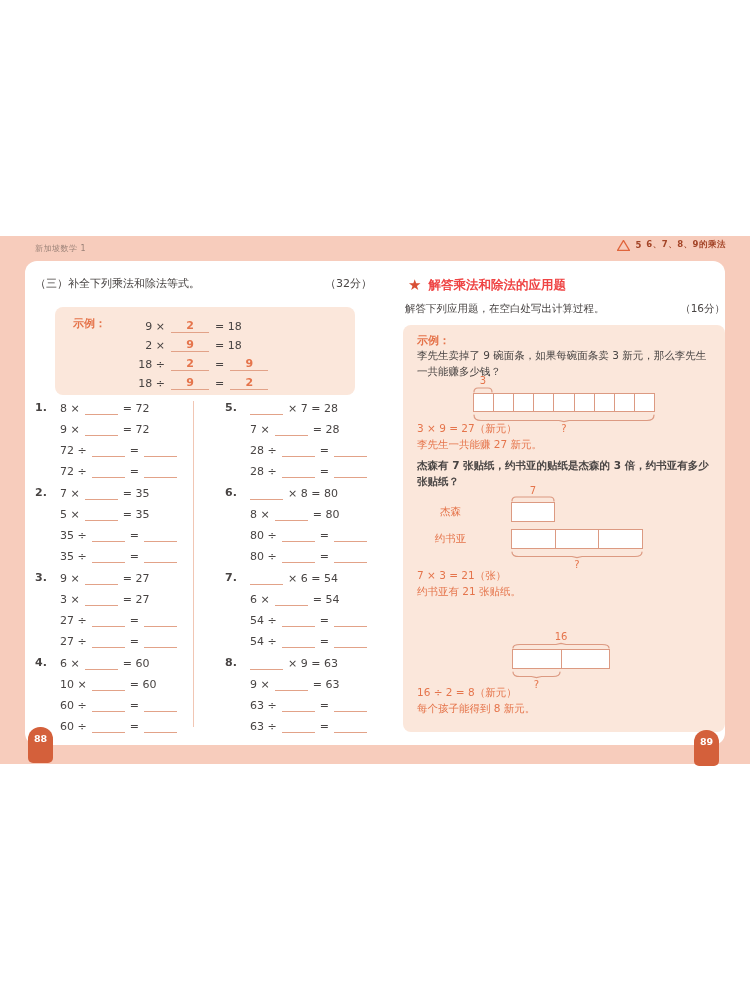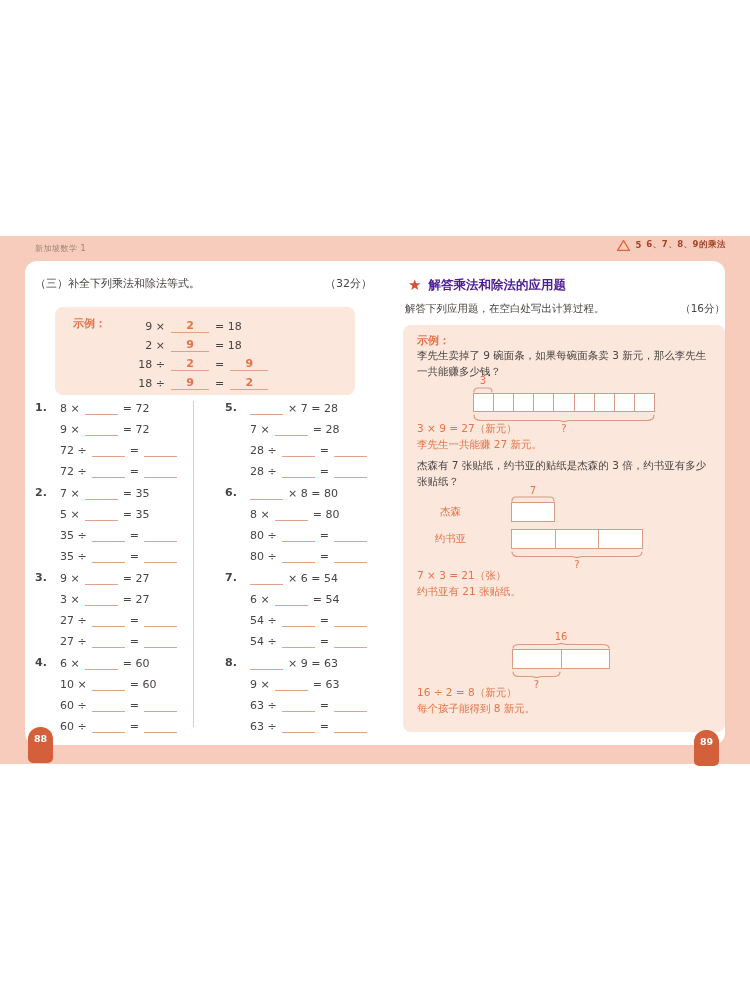--- a/index.html
+++ b/index.html
@@ -25,21 +25,21 @@
   .prob { display:flex; margin-bottom:1px; }
   .pnum { width:25px; font-weight:bold; font-size:11px; color:#484443; line-height:21px; }
   .plines { flex:1; }
   .pline { display:flex; align-items:flex-end; height:21px; gap:5px; font-size:11px; color:#484443; padding-bottom:3px; }
   .blank { display:inline-block; width:33px; height:13px; border-bottom:1.2px solid #e2a288; }
   .vdiv { position:absolute; left:168px; top:140px; width:1px; height:326px; background:#f1c6b4; }
 
   
   .rtitle { position:absolute; left:383px; top:16px; display:flex; align-items:center; gap:7px; }
   .rstar { color:#d84f35; font-size:15px; line-height:15px; }
-  .rtitle-text { font-size:12.5px; font-weight:bold; color:#4c1d95; }
+  .rtitle-text { font-size:12.5px; font-weight:bold; color:#ef4444; }
   .rinstr { position:absolute; left:380px; top:41px; width:320px; display:flex; justify-content:space-between; font-size:10.5px; color:#484443; }
   .rbox { position:absolute; left:378px; top:64px; width:322px; height:407px; background:#fbe7db; border-radius:8px; }
   .rb-label { position:absolute; left:14px; top:8px; color:#e5744b; font-weight:bold; font-size:11px; }
   .wp-text { position:absolute; left:14px; width:296px; font-size:10.5px; line-height:15.5px; color:#484443; }
   .wp-eq, .wp-ans { position:absolute; left:14px; font-size:10.5px; color:#e5744b; }
   .diag { position:absolute; }
   .dlabel { position:absolute; text-align:center; font-size:10px; color:#e5744b; }
   .bar { position:absolute; display:flex; background:#fff; border:1px solid #dc9a82; }
   .cell { flex:1; border-right:1px solid #dc9a82; }
   .cell:last-child { border-right:none; }
@@ -360,21 +360,21 @@
           <div class="cell"></div>
       </div>
       <svg class="bracesvg" style="left:0; top:40px; width:182px; height:7px;" viewBox="0 0 182 7">
           <path d="M1 0 Q1 5.5 8 5.5 L86 5.5 L91 6.7 L96 5.5 L174 5.5 Q181 5.5 181 0" fill="none" stroke="#dc9a82" stroke-width="1.2" stroke-linecap="round"></path>
         </svg>
       <span class="qmark" style="left:0; top:48px; width:182px;">?</span>
     </div>
     <div class="wp-eq" style="top:97px;">3 × 9 = 27（新元）</div>
     <div class="wp-ans" style="top:113px;text-align:center;">李先生一共能赚 27 新元。</div>
 
-    <div class="wp-text" style="top:133px;">杰森有 7 张贴纸，约书亚的贴纸是杰森的 3 倍，约书亚有多少张贴纸？</div>
+    <div class="wp-text" style="top:133px;font-weight:bold;">杰森有 7 张贴纸，约书亚的贴纸是杰森的 3 倍，约书亚有多少张贴纸？</div>
     <div class="diag" style="left:14px; top:160px; width:294px; height:84px;">
       <span class="dlabel" style="left:94px; top:0; width:44px;">7</span>
       <svg class="bracesvg" style="left:94px; top:11px; width:44px; height:5px;" viewBox="0 0 44 5">
           <path d="M1 5 Q1 1 5 1 L39 1 Q43 1 43 5" fill="none" stroke="#dc9a82" stroke-width="1.2" stroke-linecap="round"></path>
         </svg>
       <span class="rowlab" style="top:20px;">杰森</span>
       <div class="bar" style="left:94px; top:17px; width:44px; height:20px;">
         <div class="cell"></div>
       </div>
       <span class="rowlab" style="top:47px;">约书亚</span>

